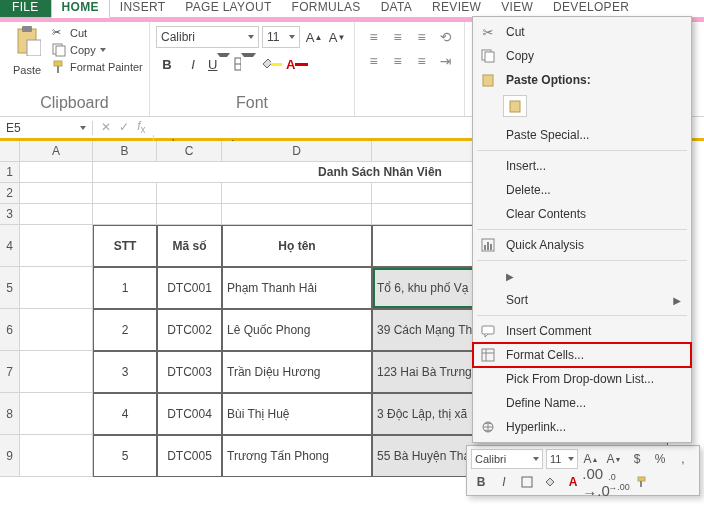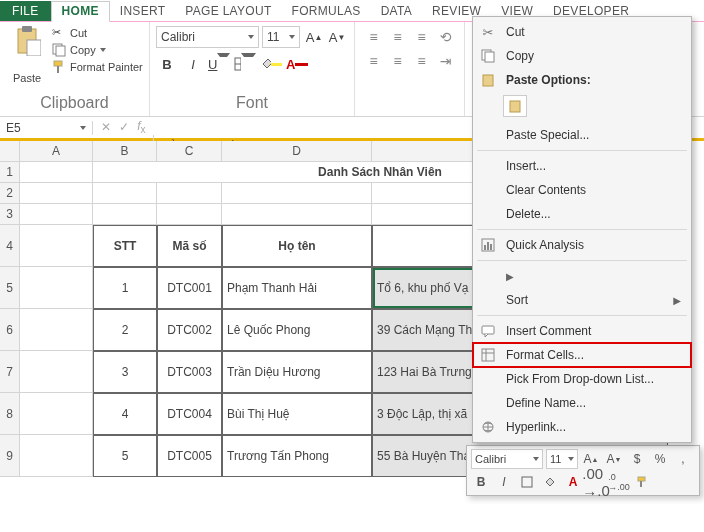--- a/index.html
+++ b/index.html
@@ -1,33 +1,33 @@
 <!DOCTYPE html>
 <html><head>
 <meta charset="utf-8">
 <style>
 * { box-sizing: border-box; margin: 0; padding: 0; font-family: "Segoe UI", Tahoma, sans-serif; }
 body { width: 704px; height: 532px; overflow: hidden; background: #fff; font-size: 12px; color: #444; position: relative; }
 
 
-.tabs { display: flex; align-items: flex-end; height: 22px; background: #fff; border-bottom: 1px solid #f9a8d4; }
+.tabs { display: flex; align-items: flex-end; height: 22px; background: #fff; border-bottom: 5px solid #f9a8d4; }
 .tabs .tab { padding: 2px 10px 3px; font-size: 12px; color: #555; cursor: default; text-transform: uppercase; letter-spacing: 0.3px; }
 .tabs .file { background: #217346; color: #fff; font-weight: 400; padding: 3px 12px; text-transform: uppercase; }
 .tabs .home { color: #217346; border: 1px solid #ccc; border-bottom: 1px solid #fff; background:#fff; position: relative; top:1px;font-weight:bold; }
 
 
 .ribbon { display: flex; height: 95px; border-bottom: 1px solid #d4d4d4; background: #fff; }
 .group { border-right: 1px solid #e0e0e0; padding: 4px 6px 2px; display: flex; flex-direction: column; justify-content: space-between; align-items: center; }
 .group-label { font-size: 16px; color: #777; text-align: right; margin-top: 10px; padding-bottom:2px;}
 .clipboard { width: 150px; }
 .font { width: 205px; }
 .align { width: 110px; }
 .nums { width: 80px; }
 .cb-row { display:flex; gap:4px; width:100%; }
-.paste-btn { width:42px; display:flex; flex-direction:column; align-items:center; gap:16px; font-size:11px; }
+.paste-btn { width:42px; display:flex; flex-direction:column; align-items:center; gap:8px; font-size:11px; }
 .cb-col { display:flex; flex-direction:column; gap:3px; font-size:11px; color:#444; }
 .cb-col div { display:flex; align-items:center; gap:4px; }
 .cb-ico { width:14px; height:14px; display:inline-block; }
 
 .font-top { display:flex; gap:3px; align-items:center; width:100%; }
 .font-name { width:110px; height:22px; border:1px solid #ccc; font-size:12px; padding:1px 4px; background:#fff; display:flex; align-items:center; justify-content:space-between; }
 .font-size { width:40px; height:22px; border:1px solid #ccc; font-size:12px; padding:1px 4px; background:#fff; display:flex; align-items:center; justify-content:space-between;}
 .font-buttons { display:flex; gap:1px; align-items:center; }
 .font-buttons span { display:inline-flex; width:22px; height:22px; align-items:center; justify-content:center; font-size:13px; }
 .font-bot { display:flex; gap:4px; align-items:center; margin-top:5px; width:100%;}
@@ -322,25 +322,25 @@
       <span class="ic"></span>
       <span class="txt">Paste Special...</span>
     </div>
   <div class="sep"></div>
   <div class="row">
       <span class="ic"></span>
       <span class="txt">Insert...</span>
     </div>
   <div class="row">
       <span class="ic"></span>
+      <span class="txt">Delete...</span>
+    </div>
+  <div class="row">
+      <span class="ic"></span>
       <span class="txt">Clear Contents</span>
-    </div>
-  <div class="row">
-      <span class="ic"></span>
-      <span class="txt">Delete...</span>
     </div>
   <div class="sep"></div>
   <div class="row">
       <span class="ic">
         <svg width="14" height="14">
           <rect x="1" y="1" width="12" height="12" fill="none" stroke="#888"></rect>
           <rect x="3" y="7" width="2" height="5" fill="#888"></rect>
           <rect x="6" y="4" width="2" height="8" fill="#888"></rect>
           <rect x="9" y="6" width="2" height="6" fill="#888"></rect>
         </svg>

